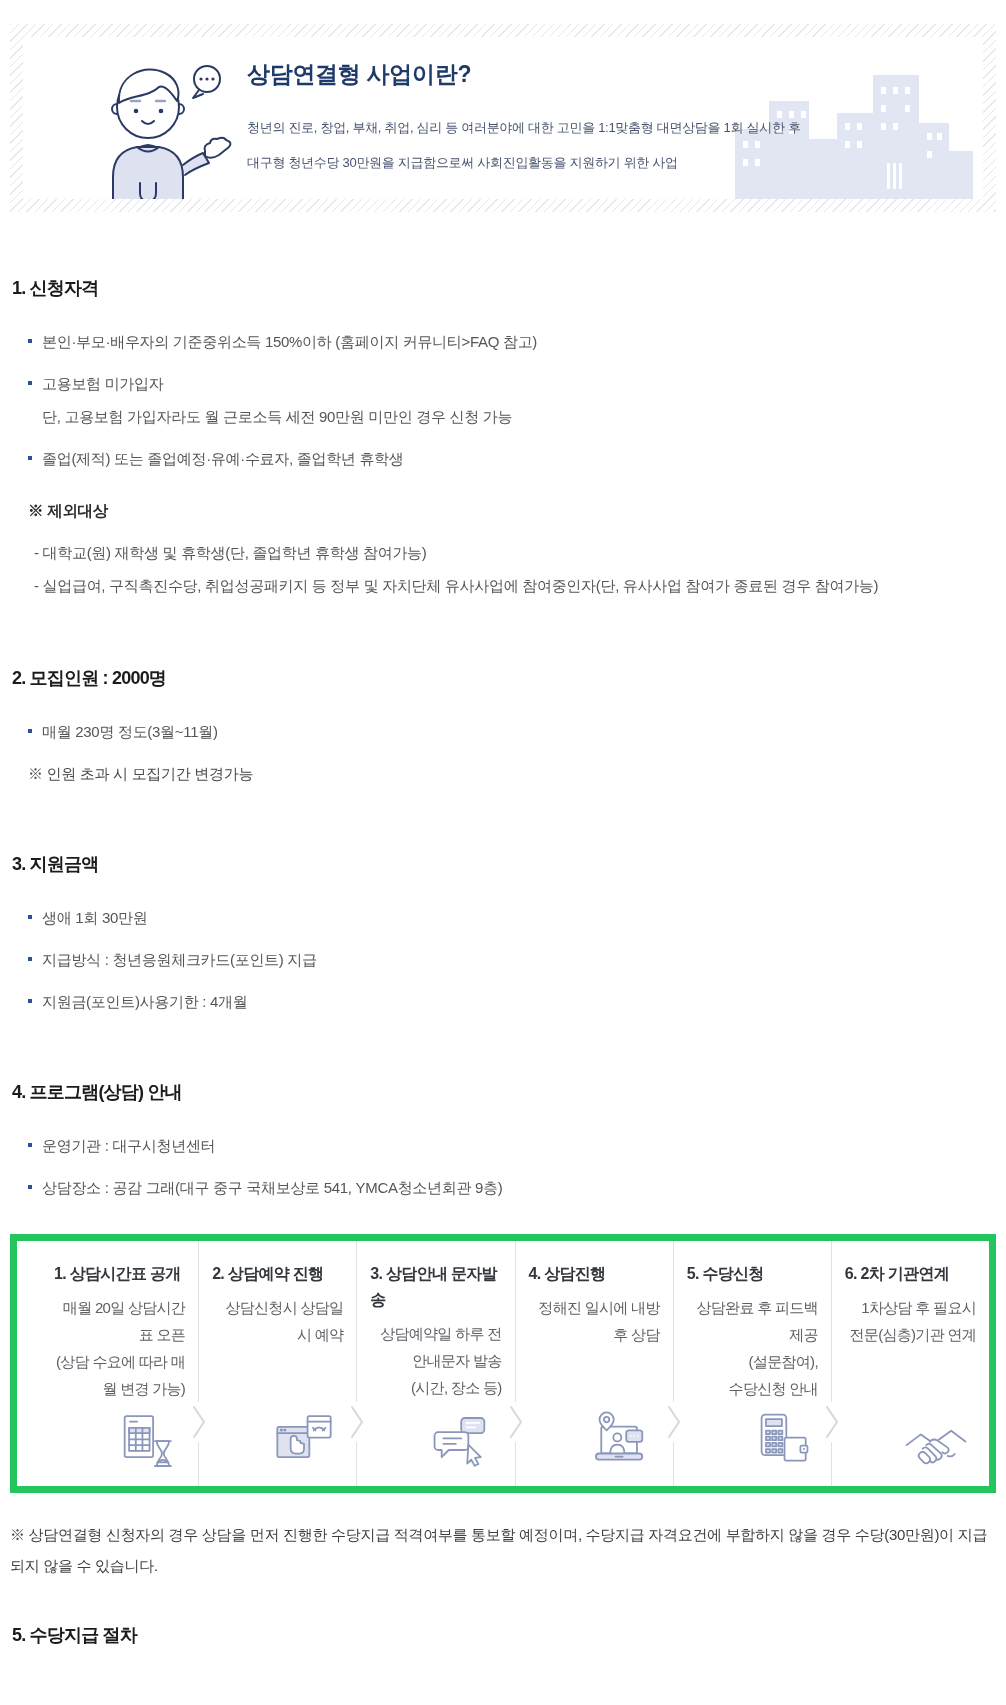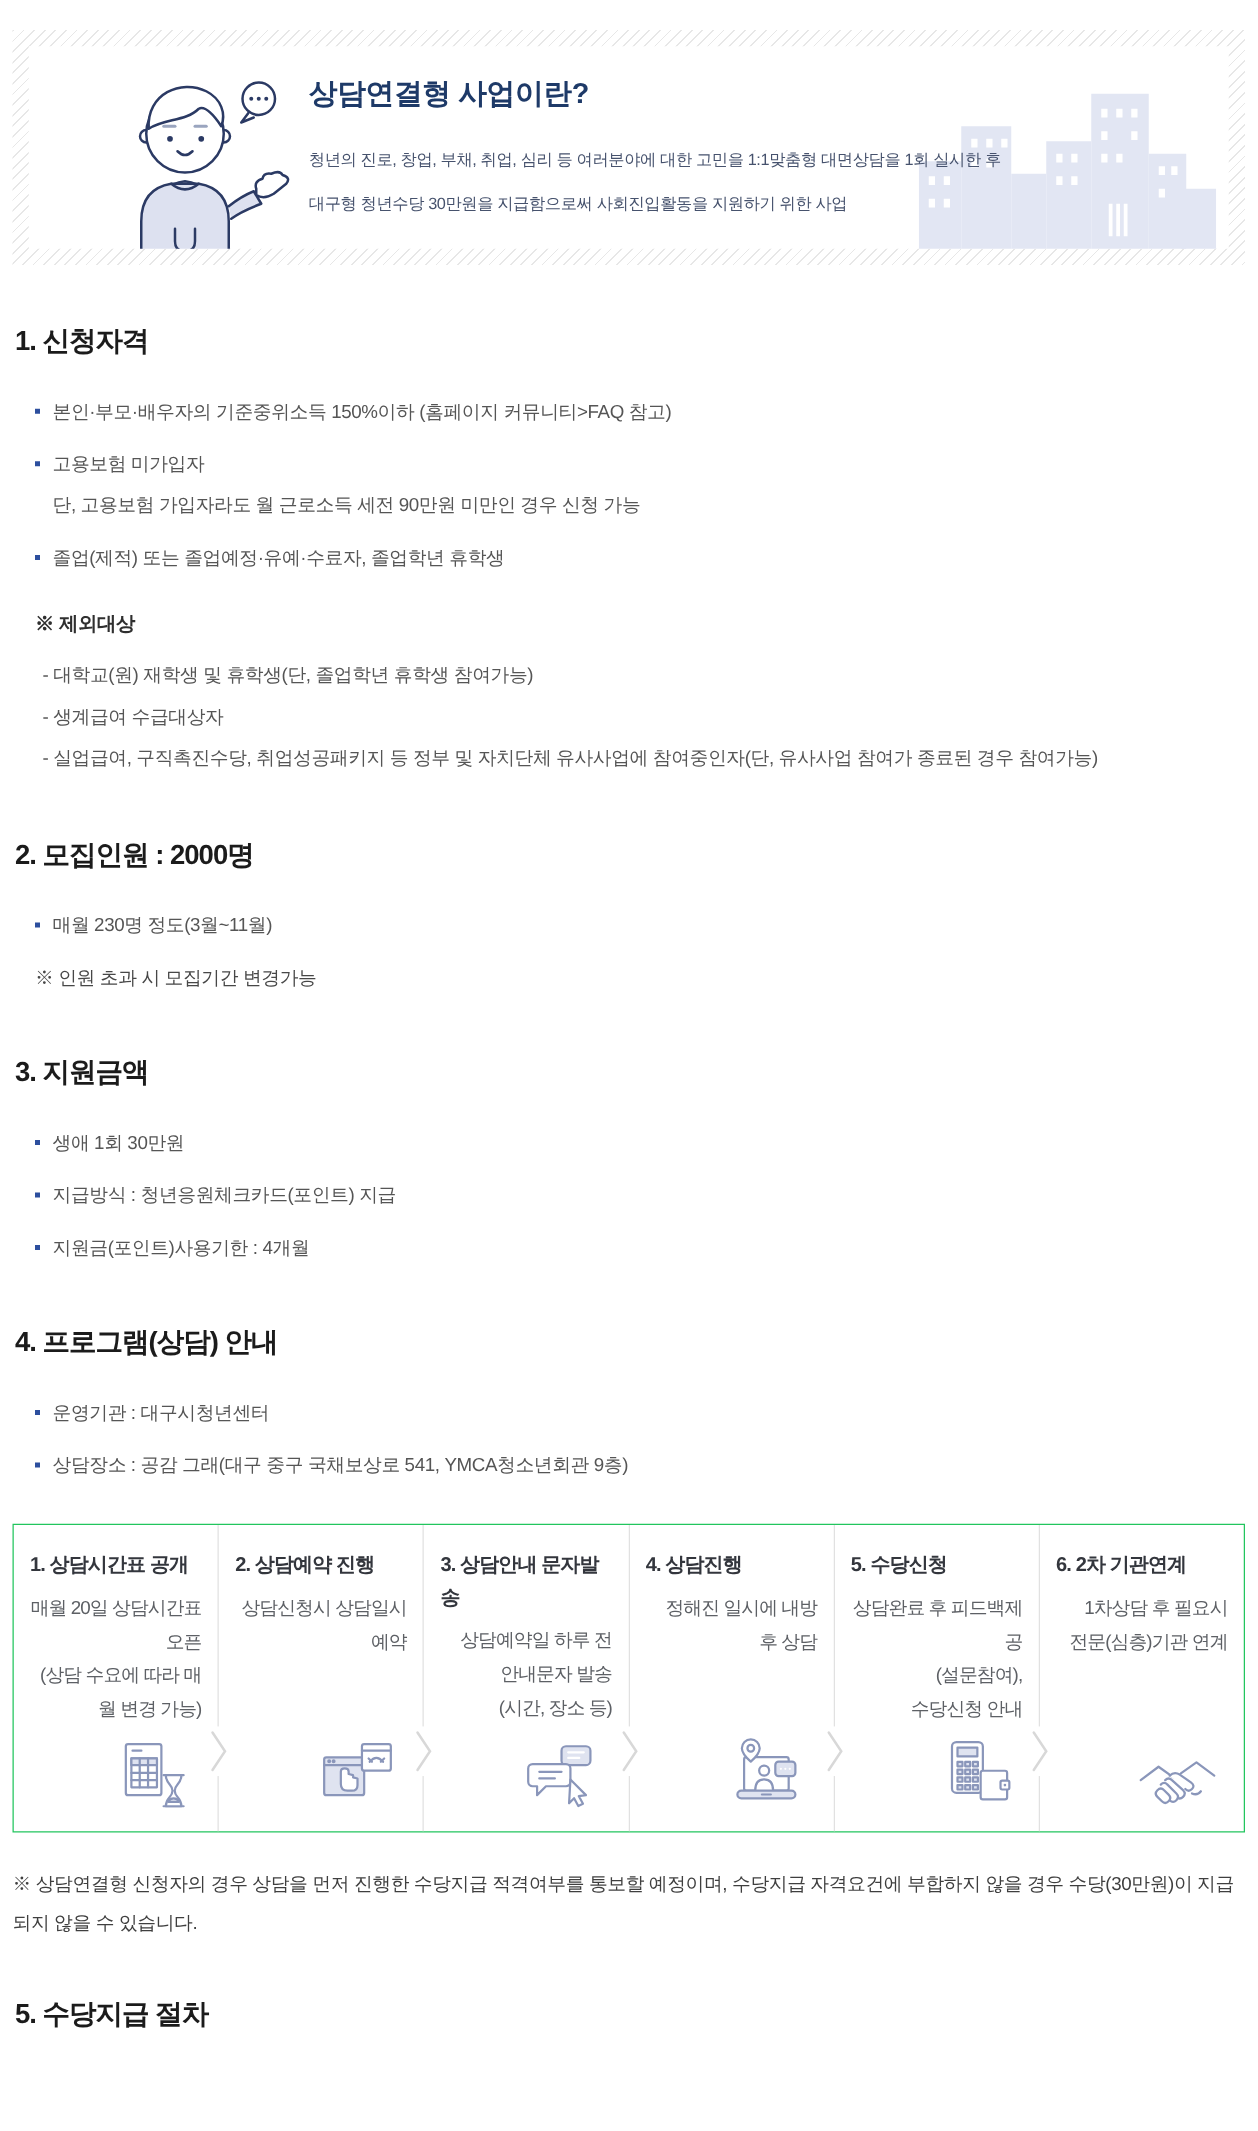--- a/index.html
+++ b/index.html
@@ -21,37 +21,37 @@
   }
   .banner-illus { position:absolute; left:64px; top:16px; z-index:1; }
   .banner-city  { position:absolute; right:10px; bottom:-4px; z-index:0; }
   .banner-text  { position:relative; z-index:2; margin-left:224px; padding-top:22px; }
   .banner-title { font-size:23px; font-weight:bold; color:#1e3a68; margin-bottom:20px; }
   .banner-desc  { font-size:13px; color:#46526d; line-height:35px; max-width:660px; }
 
   
   .content { padding:0 12px; }
   .sec-heading {
-    font-size:22px; font-weight:bold; color:#1b1b1b;
-    margin:46px 0 27px; letter-spacing:-0.8px;
+    font-size:18px; font-weight:bold; color:#1b1b1b;
+    margin:64px 0 27px; letter-spacing:-0.8px;
   }
   .bullets { margin-left:16px; }
   .bullet { position:relative; padding-left:14px; font-size:15px; color:#555;
             line-height:29px; margin-bottom:13px; }
   .bullet .sq { position:absolute; left:0; top:12px; width:4px; height:4px; background:#2d4f9e; }
   .bullet-sub { padding-left:14px; font-size:15px; color:#555; line-height:29px; margin-bottom:13px; }
 
   .exclusion { margin-left:16px; margin-top:28px; }
   .exclusion-title { font-size:15.5px; font-weight:bold; color:#2f2f2f; margin-bottom:14px; }
   .exclusion-item  { font-size:15px; color:#555; line-height:33px; padding-left:6px; }
 
   .plain-note { margin-left:16px; margin-top:4px; font-size:15px; color:#474747; line-height:29px; }
 
   
-  .process { display:flex; border:1px solid #22c55e; margin:32px 10px 12px; }
+  .process { display:flex; border:7px solid #22c55e; margin:32px 10px 12px;padding-left:24px; }
   .pcell {
     flex:1 1 0; position:relative; border-right:1px solid #e1e1e1;
     padding:20px 13px 84px;
   }
   .pcell:last-child { border-right:none; }
   .pcell-title { font-size:16px; font-weight:bold; color:#33363d; line-height:26px;
                  margin-bottom:7px; letter-spacing:-0.7px; }
   .pcell-line  { font-size:15px; color:#5d6065; line-height:27px; letter-spacing:-0.7px;text-align:right; }
   .pcell-icon  { position:absolute; right:20px; bottom:14px; line-height:0; }
   .chev { position:absolute; right:-9px; bottom:44px; z-index:3; line-height:0; }
@@ -152,21 +152,20 @@
   <div class="sec-heading">1. 신청자격</div>
   <div class="bullets">
     <div class="bullet"><span class="sq"></span><span>본인·부모·배우자의 기준중위소득 150%이하 (홈페이지 커뮤니티&gt;FAQ 참고)</span></div>
     <div class="bullet" style="margin-bottom:4px;"><span class="sq"></span><span>고용보험 미가입자</span></div>
     <div class="bullet-sub">단, 고용보험 가입자라도 월 근로소득 세전 90만원 미만인 경우 신청 가능</div>
     <div class="bullet"><span class="sq"></span><span>졸업(제적) 또는 졸업예정·유예·수료자, 졸업학년 휴학생</span></div>
   </div>
   <div class="exclusion">
     <div class="exclusion-title">※ 제외대상</div>
     <div class="exclusion-item">- 대학교(원) 재학생 및 휴학생(단, 졸업학년 휴학생 참여가능)</div>
-    <div class="exclusion-item">- 생계급여 수급대상자</div>
     <div class="exclusion-item">- 실업급여, 구직촉진수당, 취업성공패키지 등 정부 및 자치단체 유사사업에 참여중인자(단, 유사사업 참여가 종료된 경우 참여가능)</div>
   </div>
 
   <div class="sec-heading">2. 모집인원 : 2000명</div>
   <div class="bullets">
     <div class="bullet"><span class="sq"></span><span>매월 230명 정도(3월~11월)</span></div>
   </div>
   <div class="plain-note">※ 인원 초과 시 모집기간 변경가능</div>
 
   <div class="sec-heading">3. 지원금액</div>

